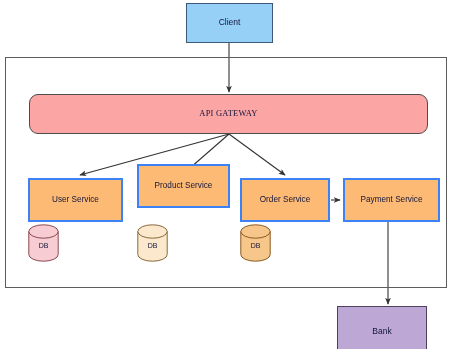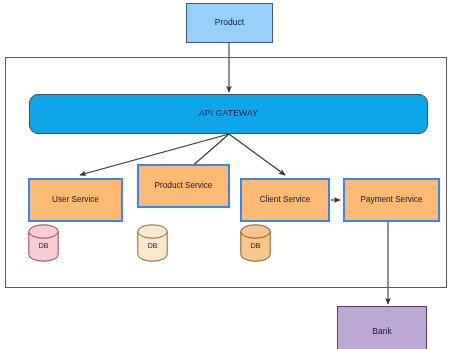--- a/index.html
+++ b/index.html
@@ -52,25 +52,26 @@
     left: 5px; top: 57px;
     width: 442px; height: 231px;
     background: transparent;
     border: 1px solid #5c5c5c;
   }
 
   
   #api-gateway {
     left: 29px; top: 94px;
     width: 399px; height: 40px;
-    background: #0ea5e9;
+    background: #fca5a5;
     border: 1px solid #4d4d4d;
     border-radius: 9px;
     font-size: 8.5px;
     letter-spacing: 0.2px;
+    font-family: Liberation Serif, serif;
   }
 
   
   .service-box {
     height: 44px;
     background: #fdba74;
     border: 2px solid #3b82f6;
     font-size: 8.2px;
   }
   #user-service    { left: 28px;  top: 178px; width: 95px; }
@@ -131,37 +132,37 @@
     <line x1="229" y1="134" x2="285" y2="175" stroke="#333333" stroke-width="1.1" marker-end="url(#arrowhead)"></line>
 
     <line x1="331" y1="200" x2="340" y2="200" stroke="#333333" stroke-width="1.1" marker-end="url(#arrowhead)"></line>
 
     <line x1="388" y1="222" x2="388" y2="304" stroke="#333333" stroke-width="1.1" marker-end="url(#arrowhead)"></line>
   </svg>
 
   <div id="system-container" class="node"></div>
 
   <div id="client" class="node">
-    <span class="node-label">Product</span>
+    <span class="node-label">Client</span>
   </div>
 
   <div id="api-gateway" class="node">
     <span class="node-label">API GATEWAY</span>
   </div>
 
   <div id="user-service" class="node service-box">
     <span class="node-label">User Service</span>
   </div>
 
   <div id="product-service" class="node service-box">
     <span class="node-label">Product Service</span>
   </div>
 
   <div id="order-service" class="node service-box">
-    <span class="node-label">Client Service</span>
+    <span class="node-label">Order Service</span>
   </div>
 
   <div id="payment-service" class="node service-box">
     <span class="node-label">Payment Service</span>
   </div>
 
   <div id="db-user" class="db">
     <svg viewBox="0 0 31 38" xmlns="http://www.w3.org/2000/svg">
       <path d="M0.8,7.5 L0.8,30.5 A14.7,6.7 0 0 0 30.2,30.5 L30.2,7.5 Z" fill="#f7ccd2" stroke="#8a4a52" stroke-width="1"></path>
       <ellipse cx="15.5" cy="7.5" rx="14.7" ry="6.7" fill="#f7ccd2" stroke="#8a4a52" stroke-width="1"></ellipse>

